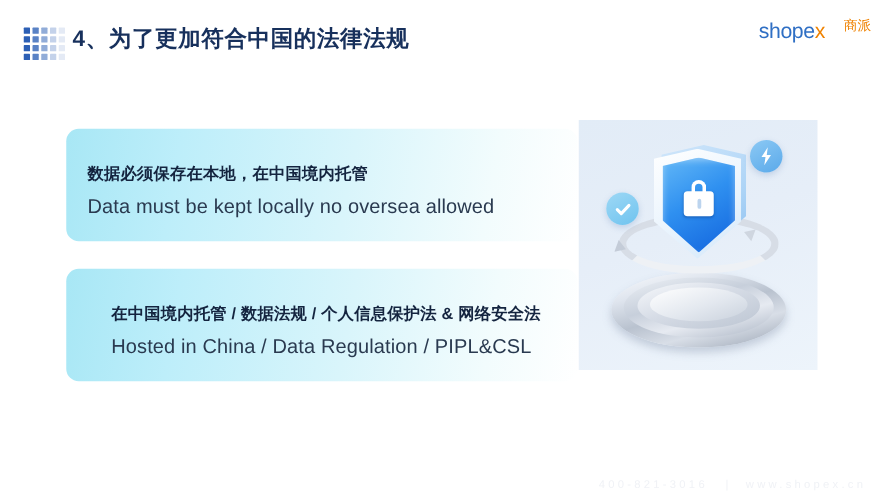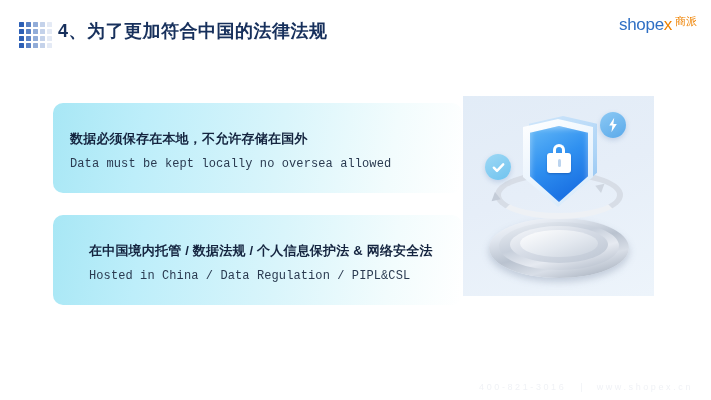--- a/index.html
+++ b/index.html
@@ -66,21 +66,21 @@
     font-size: 17px;
     font-weight: 500;
     color: #2f6fc4;
     letter-spacing: -0.3px;
     line-height: 1;
   }
   .logo .word .x-mark { color: #ef8200; }
   .logo .cn {
     font-size: 11px;
     color: #ef8200;
-    margin-left: 3px;
+    margin-left: 15px;
     letter-spacing: 0px;
     line-height: 1;
   }
 
   
   .card {
     position: absolute;
     left: 53px;
     width: 409px;
     border-radius: 10px;
@@ -93,26 +93,25 @@
 
   .card .cn-line {
     font-size: 13px;
     font-weight: bold;
     color: #14243f;
     letter-spacing: 0.2px;
     white-space: nowrap;
   }
   .card .en-line {
     margin-top: 9px;
-    font-size: 12px;
+    font-size: 16px;
     font-weight: normal;
     color: #2a3a50;
     letter-spacing: 0.1px;
     white-space: nowrap;
-    font-family: Liberation Mono, monospace;
   }
 
   
   .art-panel {
     position: absolute;
     left: 463px;
     top: 96px;
     width: 191px;
     height: 200px;
     background: linear-gradient(160deg, #e2ecf7 0%, #e6eef8 45%, #edf4fb 100%);
@@ -334,21 +333,21 @@
   </div>
 
   <div class="page-title">4、为了更加符合中国的法律法规</div>
 
   <div class="logo">
     <span class="word"><span>shope</span><span class="x-mark">x</span></span>
     <span class="cn">商派</span>
   </div>
 
   <div class="card one">
-    <div class="cn-line">数据必须保存在本地，不允许存储在国外</div>
+    <div class="cn-line">数据必须保存在本地，在中国境内托管</div>
     <div class="en-line">Data must be kept locally no oversea allowed</div>
   </div>
 
   <div class="card two">
     <div class="cn-line">在中国境内托管 / 数据法规 / 个人信息保护法 &amp; 网络安全法</div>
     <div class="en-line">Hosted in China / Data Regulation / PIPL&amp;CSL</div>
   </div>
 
   <div class="art-panel">
     <div class="art-stage">

